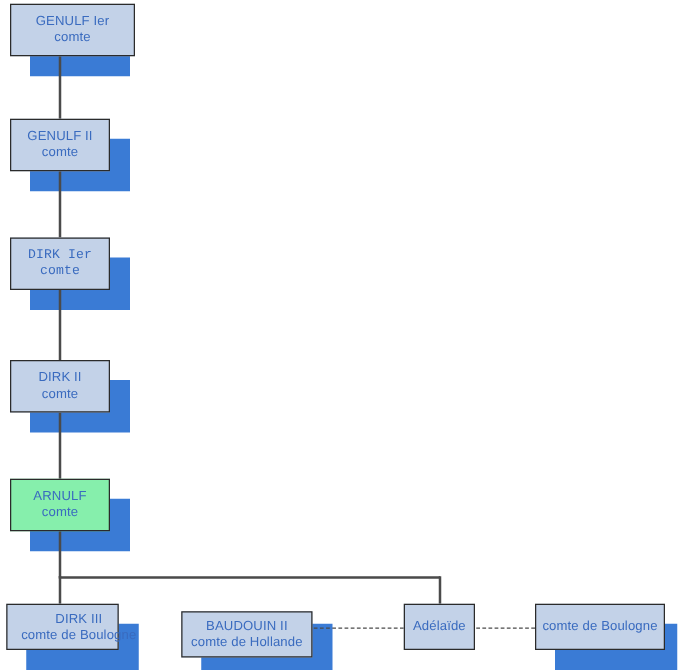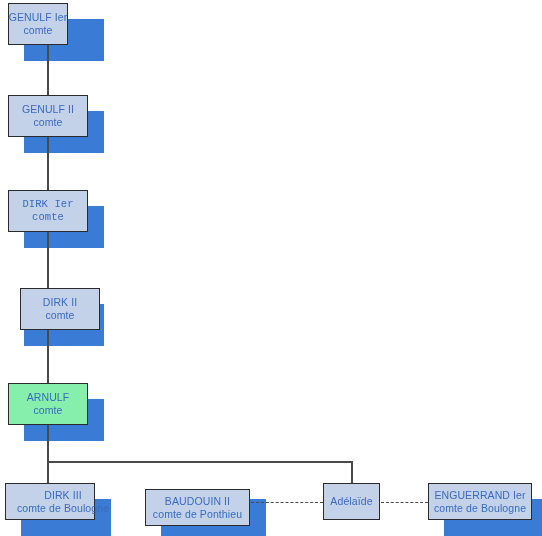--- a/index.html
+++ b/index.html
@@ -66,48 +66,47 @@
     <div class="conn-v" style="background: rgb(74, 74, 74); left: 47px; top: 45px; height: 50px;"></div>
     <div class="conn-v" style="background: rgb(74, 74, 74); left: 47px; top: 137px; height: 53px;"></div>
     <div class="conn-v" style="background: rgb(74, 74, 74); left: 47px; top: 232px; height: 56px;"></div>
     <div class="conn-v" style="background: rgb(74, 74, 74); left: 47px; top: 330px; height: 53px;"></div>
     <div class="conn-v" style="background: rgb(74, 74, 74); left: 47px; top: 425px; height: 37px;"></div>
     <div class="conn-h" style="background: rgb(74, 74, 74); left: 47px; top: 461px; width: 305px;"></div>
     <div class="conn-v" style="background: rgb(74, 74, 74); left: 47px; top: 461px; height: 22px;"></div>
     <div class="conn-v" style="background: rgb(74, 74, 74); left: 351px; top: 461px; height: 22px;"></div>
     <div class="dashed" style="left: 251px; top: 502px; width: 72px; border-top-color: rgb(74, 74, 74);"></div>
     <div class="dashed" style="left: 381px; top: 502px; width: 47px; border-top-color: rgb(74, 74, 74);"></div>
-    <div class="node" style="left: 8px; top: 3px; width: 60px; height: 42px; background: rgb(195, 210, 232); border-color: rgb(43, 43, 43); color: rgb(58, 107, 191);">
+    <div class="node" style="left: 8px; top: 3px; width: 100px; height: 42px; background: rgb(195, 210, 232); border-color: rgb(43, 43, 43); color: rgb(58, 107, 191);">
       <span class="ln">GENULF Ier</span>
       <span class="ln">comte</span>
     </div>
     <div class="node" style="left: 8px; top: 95px; width: 80px; height: 42px; background: rgb(195, 210, 232); border-color: rgb(43, 43, 43); color: rgb(58, 107, 191);">
       <span class="ln">GENULF II</span>
       <span class="ln">comte</span>
     </div>
     <div class="node" style="left: 8px; top: 190px; width: 80px; height: 42px; background: rgb(195, 210, 232); border-color: rgb(43, 43, 43); color: rgb(58, 107, 191); font-family: Liberation Mono, monospace;">
       <span class="ln">DIRK Ier</span>
       <span class="ln">comte</span>
     </div>
-    <div class="node" style="left: 8px; top: 288px; width: 80px; height: 42px; background: rgb(195, 210, 232); border-color: rgb(43, 43, 43); color: rgb(58, 107, 191); margin-left: 12px;">
+    <div class="node" style="left: 8px; top: 288px; width: 80px; height: 42px; background: rgb(195, 210, 232); border-color: rgb(43, 43, 43); color: rgb(58, 107, 191);">
       <span class="ln">DIRK II</span>
       <span class="ln">comte</span>
     </div>
     <div class="node" style="left: 8px; top: 383px; width: 80px; height: 42px; background: #86efac; border-color: rgb(43, 43, 43); color: rgb(58, 107, 191);">
       <span class="ln">ARNULF</span>
       <span class="ln">comte</span>
     </div>
     <div class="node" style="left: 5px; top: 483px; width: 90px; height: 37px; background: rgb(195, 210, 232); border-color: rgb(43, 43, 43); color: rgb(58, 107, 191); padding-left: 26px;">
       <span class="ln">DIRK III</span>
       <span class="ln">comte de Boulogne</span>
     </div>
     <div class="node" style="left: 145px; top: 489px; width: 105px; height: 37px; background: rgb(195, 210, 232); border-color: rgb(43, 43, 43); color: rgb(58, 107, 191);">
       <span class="ln">BAUDOUIN II</span>
-      <span class="ln">comte de Ponthieu</span>
+      <span class="ln">comte de Hollande</span>
     </div>
     <div class="node" style="left: 323px; top: 483px; width: 57px; height: 37px; background: rgb(195, 210, 232); border-color: rgb(43, 43, 43); color: rgb(58, 107, 191);">
       <span class="ln">Adélaïde</span>
     </div>
     <div class="node" style="left: 428px; top: 483px; width: 104px; height: 37px; background: rgb(195, 210, 232); border-color: rgb(43, 43, 43); color: rgb(58, 107, 191);">
-      <span class="ln">ENGUERRAND Ier</span>
       <span class="ln">comte de Boulogne</span>
     </div>
   </div>
 
 </body></html>

